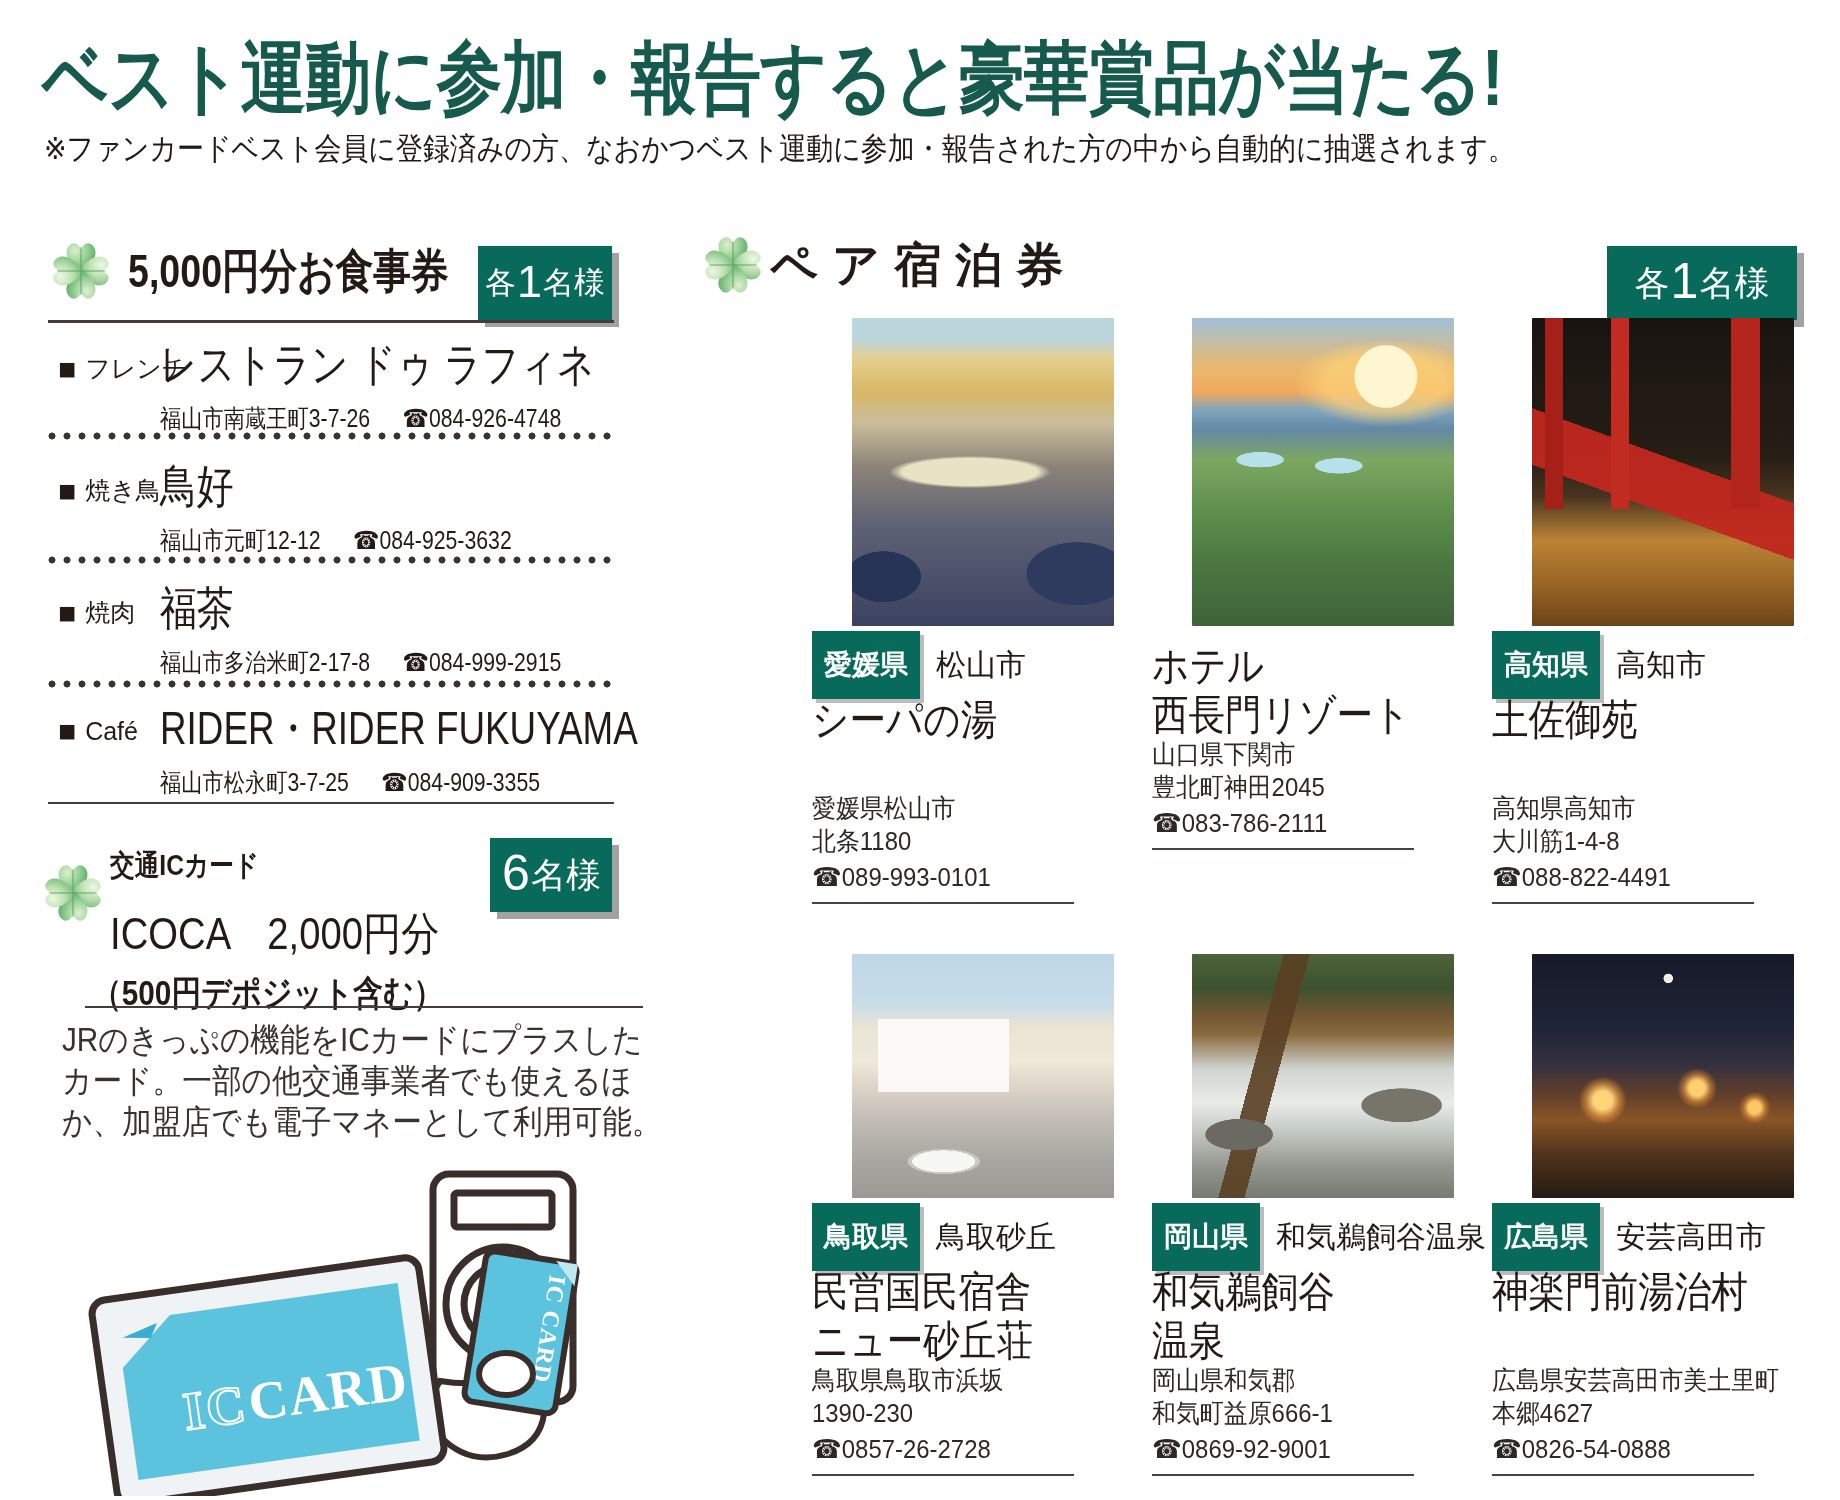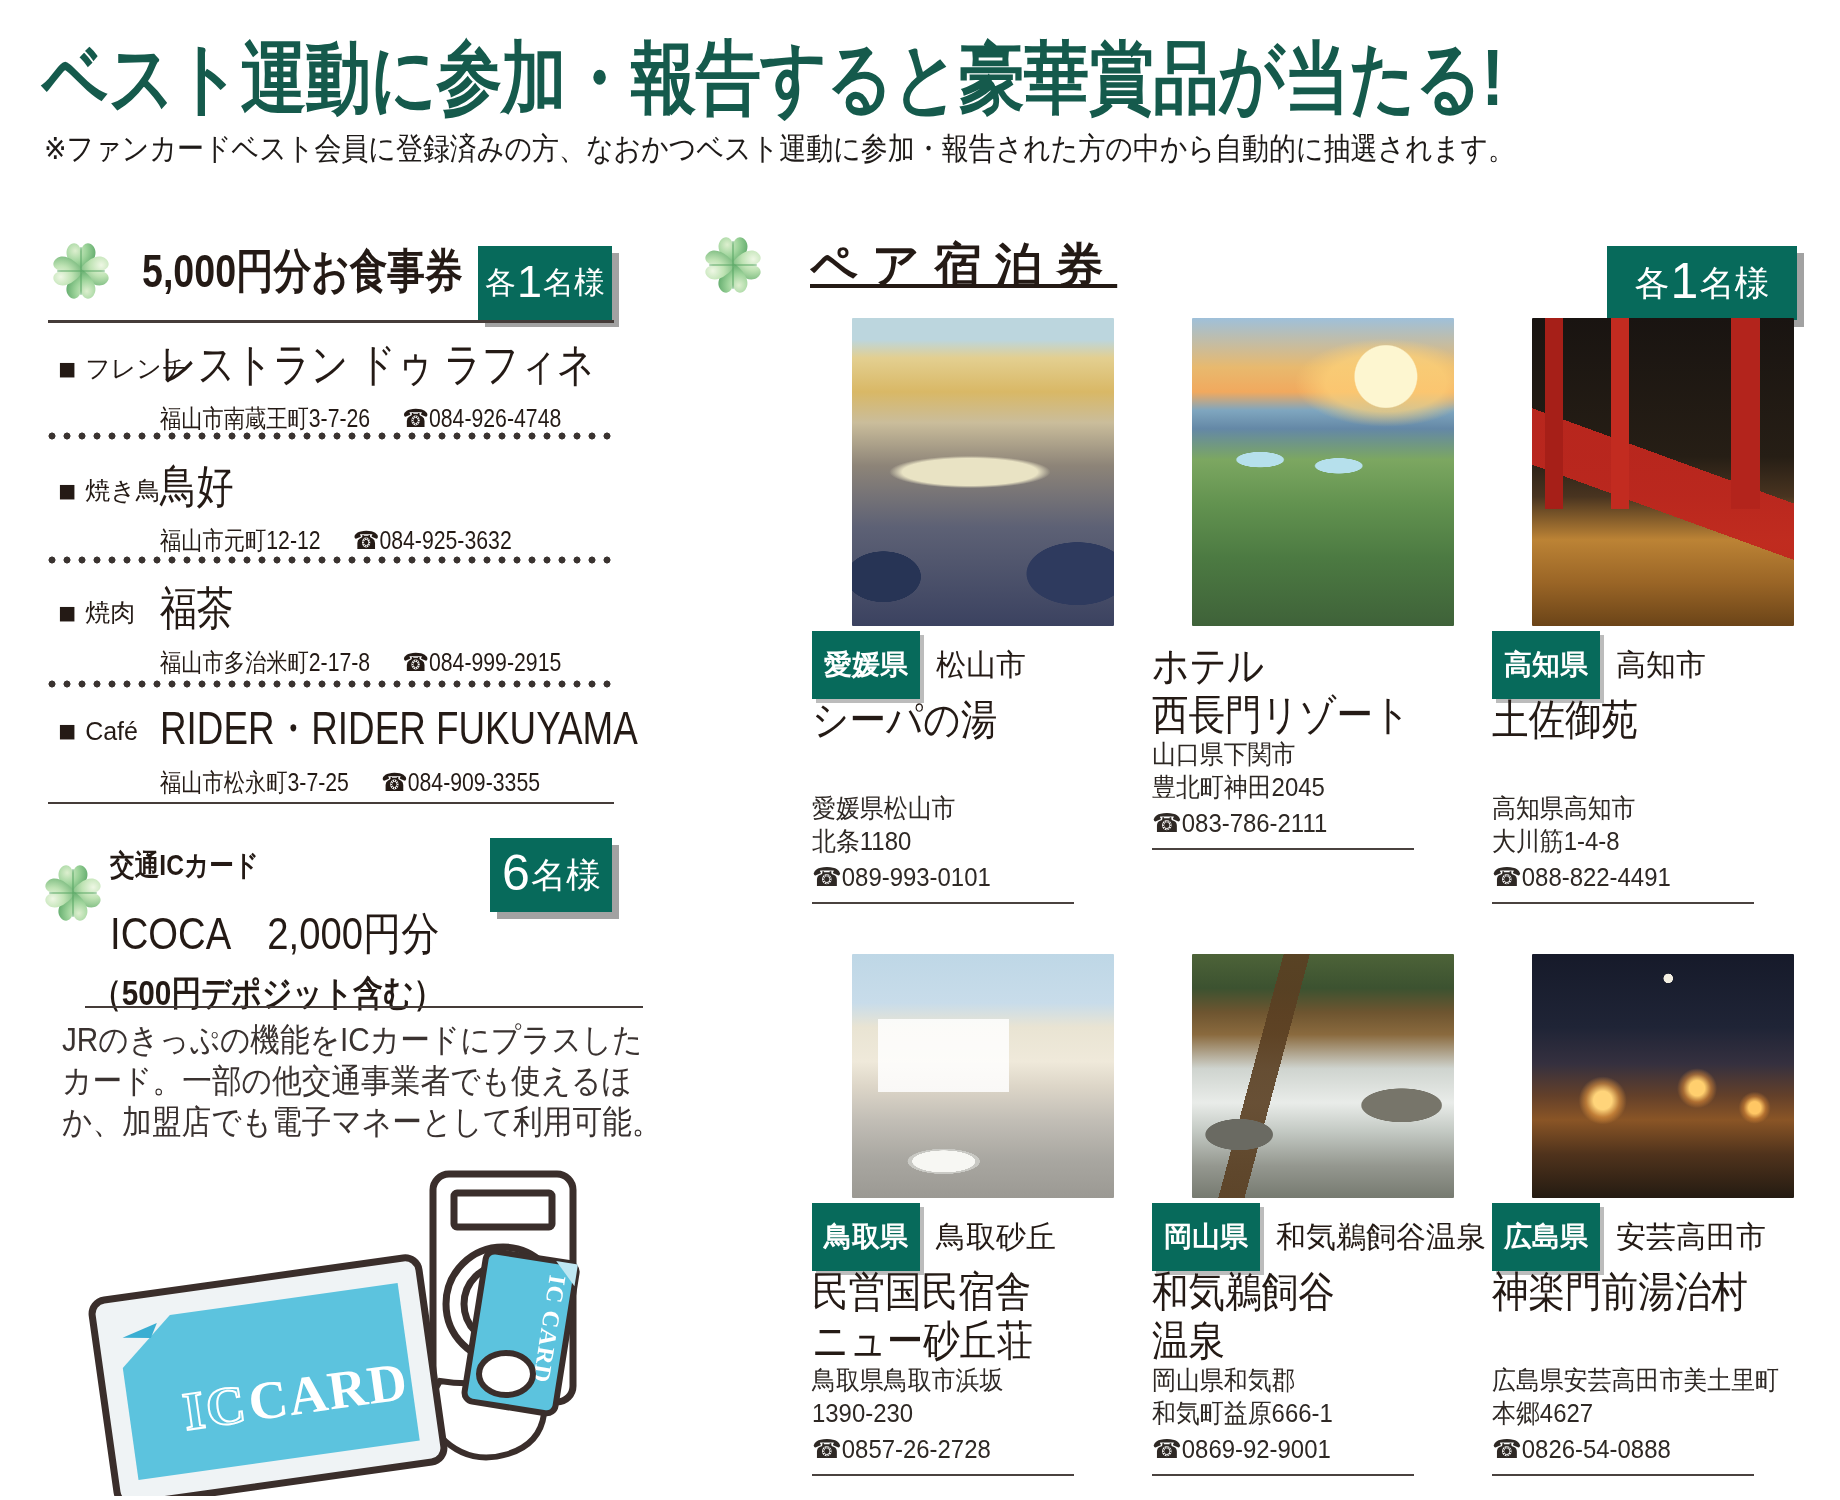--- a/index.html
+++ b/index.html
@@ -17,27 +17,27 @@
     font-size:79px; font-weight:bold; color:#155a4c; letter-spacing:-1px;
     transform:scaleX(.83); transform-origin:left top; white-space:nowrap;
   }
   .note{
     position:absolute; left:44px; top:128px; margin:0;
     font-size:31px; font-weight:500; color:#1e1a18;
     transform:scaleX(.87); transform-origin:left top; white-space:nowrap;
   }
 
   
-  .sec-head{position:absolute; display:flex; align-items:center;gap:14px;}
+  .sec-head{position:absolute; display:flex; align-items:center;}
   .clover{width:66px; height:66px; flex:0 0 auto;}
   .sec-title{font-size:47px; font-weight:bold; margin-left:14px;}
   .meal-head{left:48px; top:238px;}
   .meal-underline{position:absolute; left:48px; top:320px; width:566px; border-top:3px solid #453c39;}
   .stay-head{left:700px; top:232px;}
-  .stay-head .sec-title{letter-spacing:14px; margin-left:30px;text-decoration:underline;}
+  .stay-head .sec-title{letter-spacing:14px; margin-left:4px;}
 
   .badge{
     position:absolute; background:#076a5b; color:#fff;
     display:flex; align-items:center; justify-content:center;
     box-shadow:7px 7px 0 #a2a2a2; font-weight:500;
   }
   .badge .b-pre,.badge .b-suf{font-size:31px;}
   .badge .b-num{font-size:45px; line-height:1; margin:0 1px 4px 1px;}
   .badge-meal{left:478px; top:246px; width:134px; height:74px;}
   .badge-stay{left:1607px; top:246px; width:190px; height:74px;}

